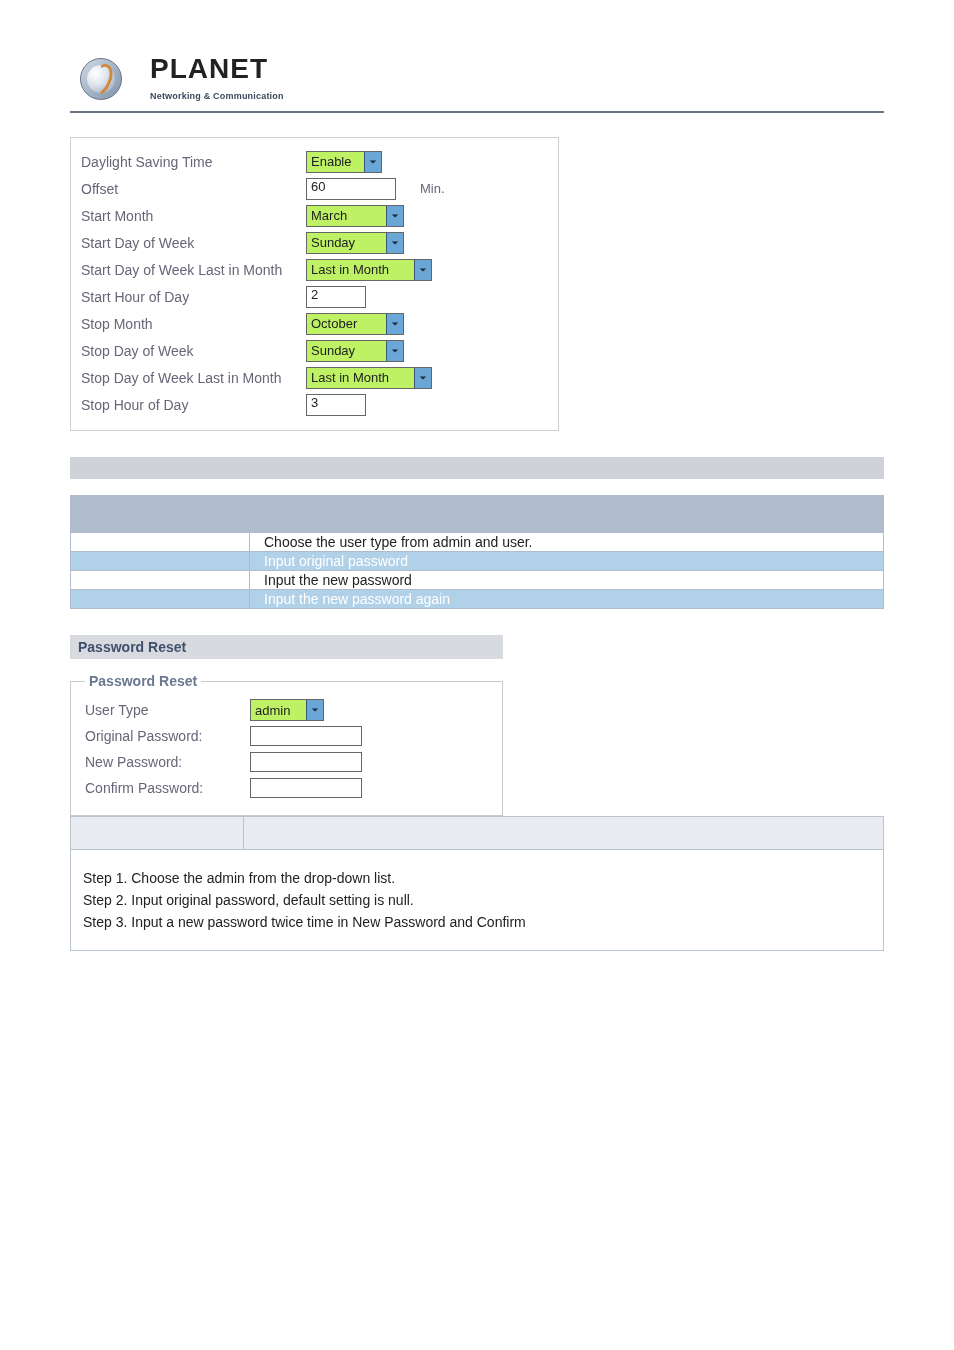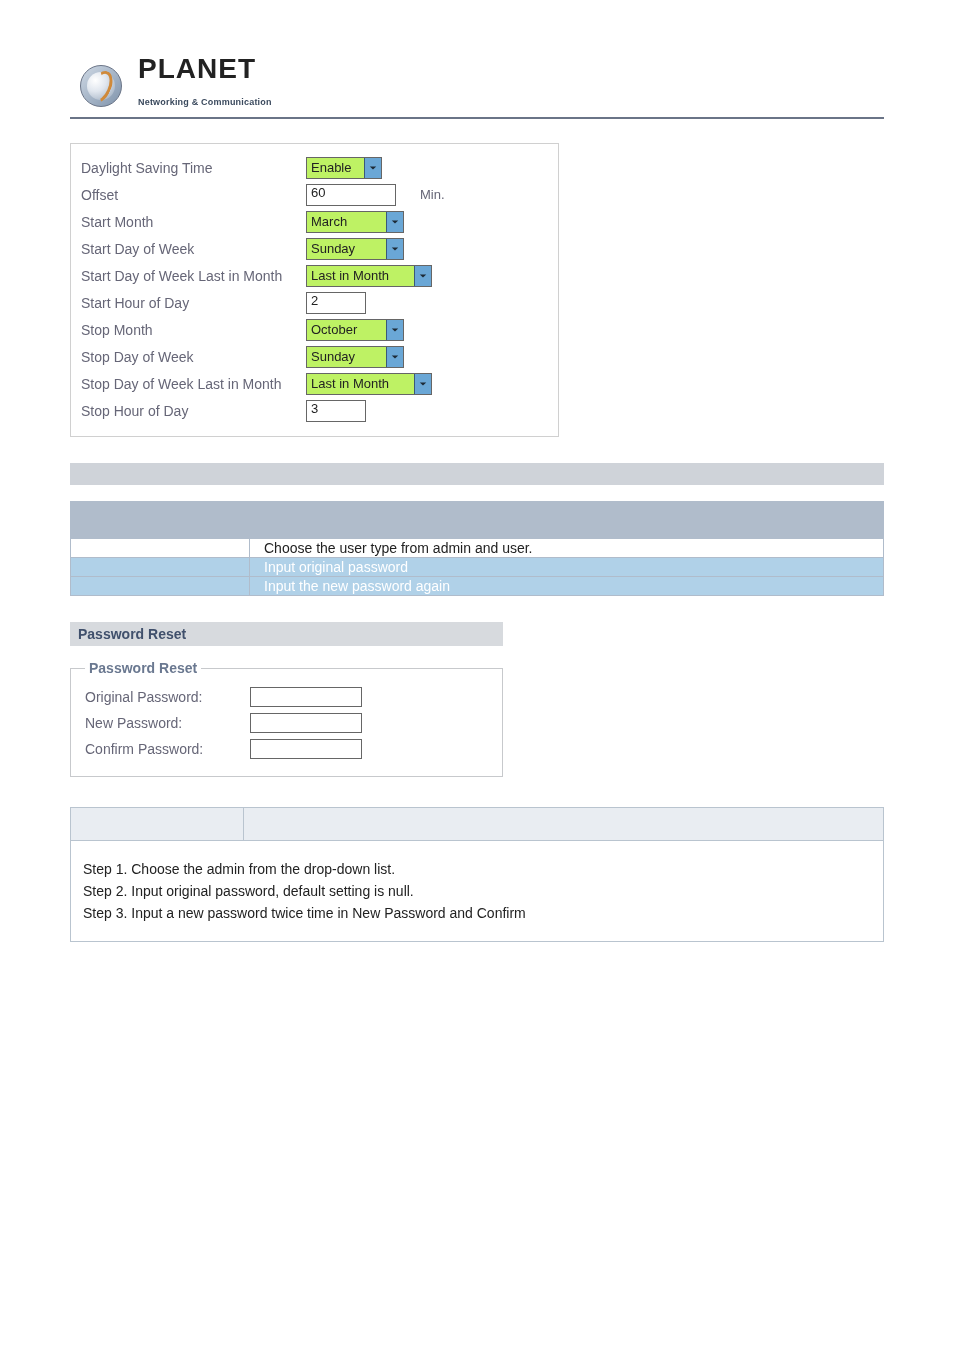--- a/index.html
+++ b/index.html
@@ -17,26 +17,26 @@
   html,body{margin:0;padding:0}
   body{
     width:954px;
     font-family:Arial, Helvetica, sans-serif;
     color:var(--text);
     font-size:14px;
     background:#fff;
   }
   .page{padding:56px 70px 40px 70px;}
   hr.header-rule{border:none;border-top:2px solid #6a7487;margin:10px 0 24px 0}
-  .logo{display:flex;align-items:flex-end;gap:16px;margin-left:10px}
+  .logo{display:flex;align-items:center;gap:28px;margin-left:10px}
   .logo-emblem{width:40px;height:40px;border-radius:50%;background:linear-gradient(135deg,#cfd9e5,#7f93ab);position:relative;border:1px solid #6a7487}
   .logo-emblem::before{content:"";position:absolute;inset:6px;border-radius:50%;background:radial-gradient(circle at 30% 30%,#fff 0,#e0e6ee 40%,#8fa1b6 100%)}
   .logo-emblem::after{content:"";position:absolute;left:50%;top:10%;width:14px;height:28px;border:3px solid #d08a3a;border-left-color:transparent;border-bottom-color:transparent;border-radius:50%;transform:translateX(-50%) rotate(24deg)}
   .logo-text .brand{font-family:Arial Black,Arial,sans-serif;font-weight:900;font-size:28px;letter-spacing:1px;line-height:0.9}
-  .logo-text .tag{font-size:9px;color:#3b4a5e;font-weight:700;letter-spacing:0.2px;margin-top:16px}
+  .logo-text .tag{font-size:9px;color:#3b4a5e;font-weight:700;letter-spacing:0.2px;margin-top:10px}
 
   .dstbox{border:1px solid #d0d0d0;padding:10px 7px 12px 10px;width:470px}
   .dst-row{display:flex;align-items:center;height:27px}
   .dst-label{width:225px;color:var(--field-label);font-size:14px}
   .sel{display:inline-flex;align-items:center;justify-content:space-between;border:1px solid var(--field-border);background:#bef264;height:20px;padding:0 0 0 4px;font-size:13px}
   .sel .arrow{width:16px;height:100%;display:flex;align-items:center;justify-content:center;background:#6aa7d6;color:#1d2a36;border-left:1px solid #3a597a}
   .sel .arrow svg{width:8px;height:8px;display:block}
   .txt{border:1px solid var(--field-border);background:#fff;height:20px;padding:0 4px;font-size:13px;display:inline-flex;align-items:flex-start}
   .after{margin-left:24px;color:var(--field-label);font-size:13px}
 
@@ -50,21 +50,21 @@
   table.desc .c1{width:150px}
 
   .pw-panel{margin-top:26px;width:433px}
   .pw-title-bar{background:#d7dade;padding:4px 8px;font-weight:700;color:#40506c;font-size:14px}
   fieldset.pw{border:1px solid var(--fieldset-border);margin:14px 0 0 0;padding:8px 14px 14px 14px}
   fieldset.pw legend{color:var(--fieldset-title);font-weight:700;font-size:14px;padding:0 4px}
   .pw-row{display:flex;align-items:center;height:26px}
   .pw-label{width:165px;color:var(--field-label);font-size:14px}
   .pw-input{border:1px solid var(--field-border);height:18px;width:110px;background:#fff}
 
-  table.steps{width:100%;border-collapse:collapse;margin-top:30px;border:1px solid var(--steps-border)}
+  table.steps{width:100%;border-collapse:collapse;border:1px solid var(--steps-border)}
   table.steps th{background:#e9edf2;height:30px;border:1px solid var(--steps-border)}
   table.steps th.c1{width:170px}
   table.steps td{padding:14px 12px;font-size:14px;vertical-align:top}
   .step-line{margin:6px 0}
 </style>
 </head>
 <body>
 
 <div class="page">
 
@@ -196,31 +196,46 @@
           <th></th>
         </tr>
     <tr>
           <td class="c1"></td>
           <td>Choose the user type from admin and user.</td>
         </tr>
     <tr class="alt">
           <td class="c1"></td>
           <td>Input original password</td>
         </tr>
+    <tr>
+          <td class="c1"></td>
+          <td>Input the new password</td>
+        </tr>
     <tr class="alt">
           <td class="c1"></td>
           <td>Input the new password again</td>
         </tr>
   </tbody>
     </table>
 
   <div class="pw-panel">
     <div class="pw-title-bar">Password Reset</div>
     <fieldset class="pw">
       <legend>Password Reset</legend>
+      <div class="pw-row">
+        <div class="pw-label">User Type</div>
+        <div class="sel" style="width:68px">
+          <span>admin</span>
+          <span class="arrow">
+              <svg viewBox="0 0 10 10">
+                <path d="M1 3 L5 7 L9 3 Z" fill="#1d2a36"></path>
+              </svg>
+            </span>
+        </div>
+      </div>
       <div class="pw-row">
         <div class="pw-label">Original Password:</div>
         <div class="pw-input"></div>
       </div>
       <div class="pw-row">
         <div class="pw-label">New Password:</div>
         <div class="pw-input"></div>
       </div>
       <div class="pw-row">
         <div class="pw-label">Confirm Password:</div>

